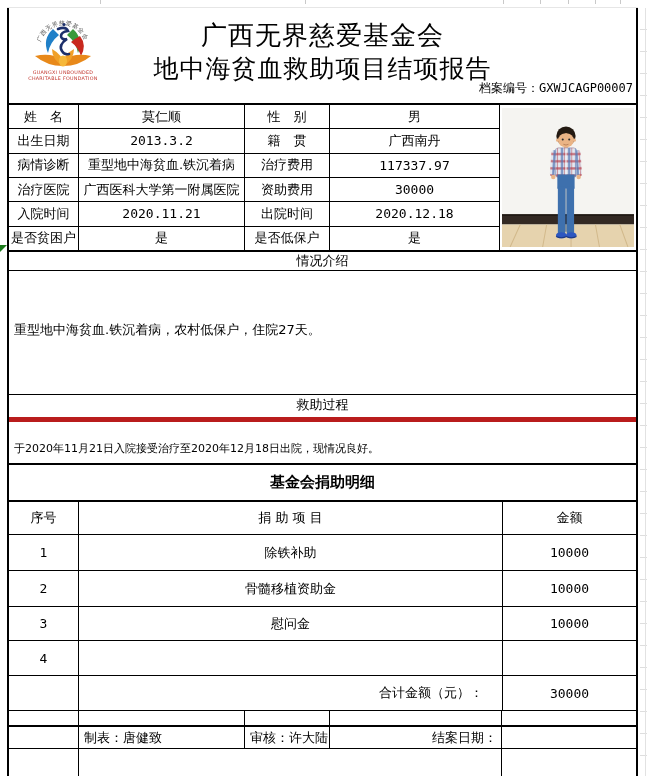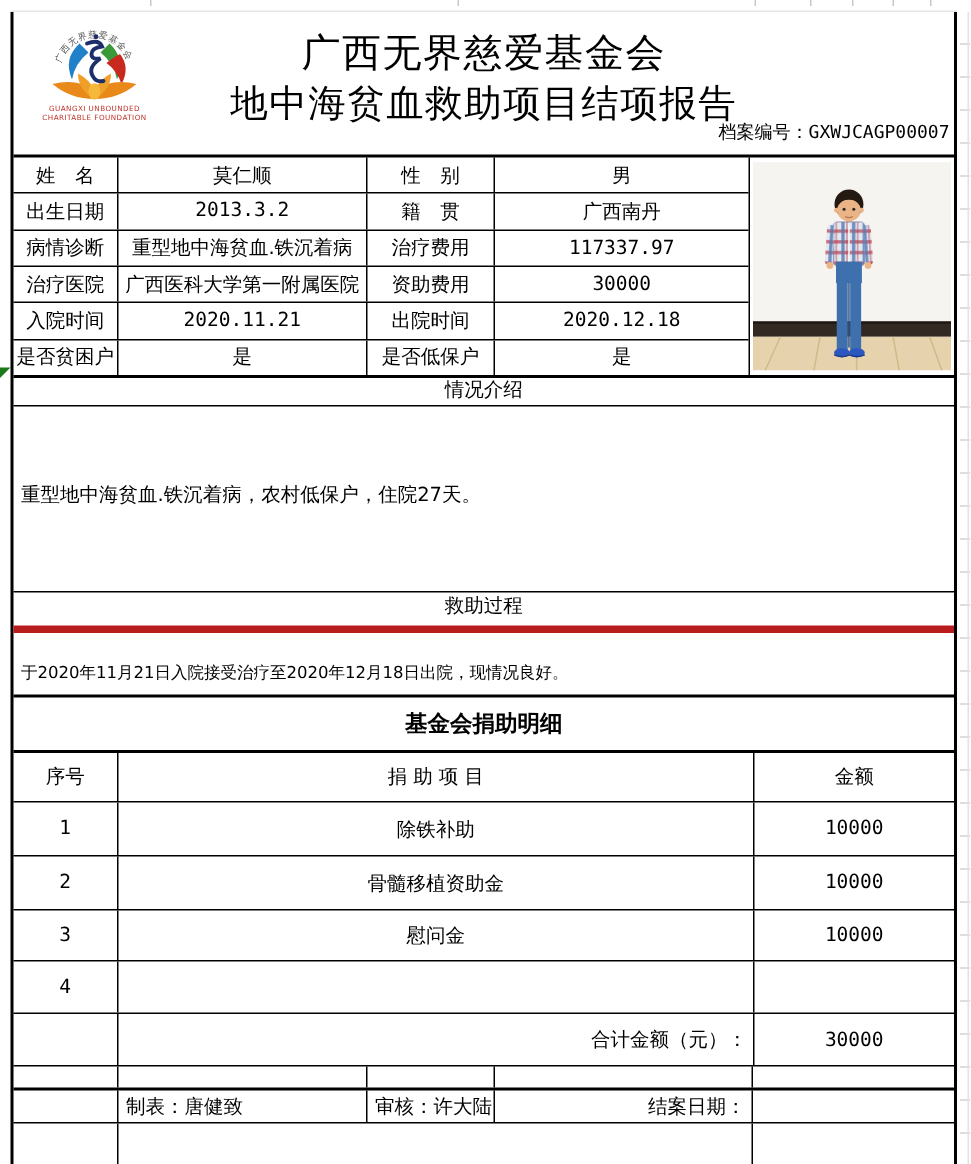--- a/index.html
+++ b/index.html
@@ -53,21 +53,21 @@
   .box2 { height:48px; flex:none; border-top:5px solid #b91c1c; border-bottom:2px solid #000;
           padding:19px 4px 0 5px; font-size:11px; }
   .boldrow { height:35px; flex:none; text-align:center; font-weight:bold; font-size:15px; line-height:34px; }
 
   
   .dtable { flex:none; border-top:2px solid #000; display:flex; flex-direction:column; }
   .drow { display:flex; border-bottom:1px solid #000; }
   .dh { height:33px; } .dr1 { height:36px; } .dr2 { height:36px; } .dr3 { height:34px; } .dr4 { height:35px; }
   .dtot { height:35px; }
   .dc1 { width:70px; } .dc2 { flex:1; } .dc3 { width:133px; border-right:none; }
-  .totlabel { justify-content:flex-end; padding-right:4px; }
+  .totlabel { justify-content:flex-end; padding-right:19px; }
 
   
   .emptyrow { height:16px; flex:none; display:flex; border-bottom:2px solid #000; }
   .e1 { width:70px; } .e2 { width:166px; } .e3 { width:85px; } .e4 { width:172px; } .e5 { flex:1; border-right:none; }
   .frow { height:22px; flex:none; display:flex; border-bottom:1px solid #000; }
   .fl { justify-content:flex-start; padding-left:5px; }
   .fr { justify-content:flex-end; padding-right:4px; }
   .partial { flex:1; display:flex; }
   .p1 { width:70px; } .p2 { flex:1; max-width:423px; } .p3 { width:133px; border-right:none; }
 </style>

